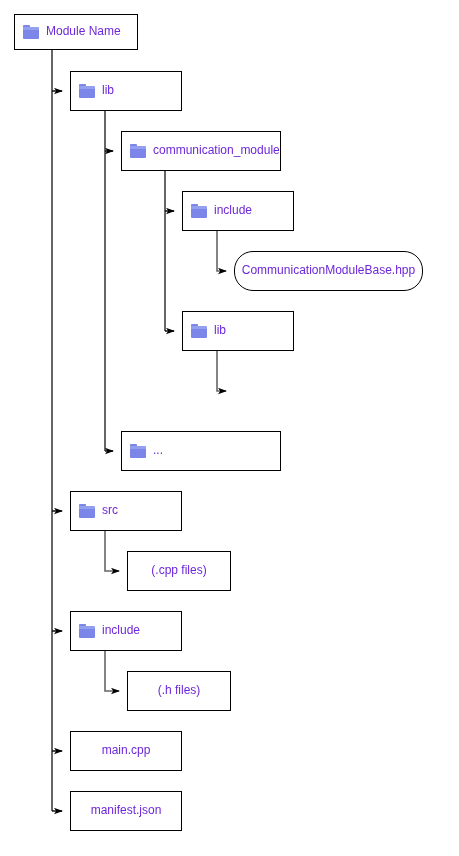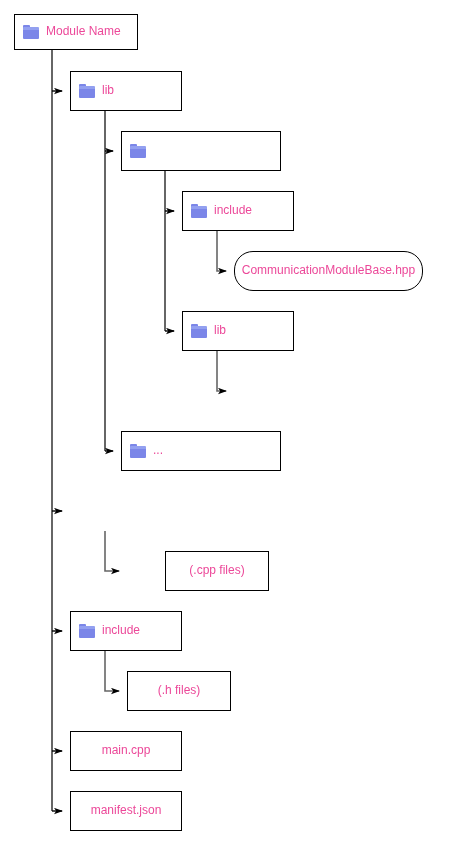--- a/index.html
+++ b/index.html
@@ -28,21 +28,21 @@
     pointer-events: none;
   }
   .node {
     position: absolute;
     box-sizing: border-box;
     border: 1px solid #000000;
     background: #ffffff;
     display: flex;
     align-items: center;
     font-size: 12px;
-    color: #ec4899;
+    color: #6d28d9;
     line-height: 1.1;
     white-space: nowrap;
   }
   .node.folder {
     justify-content: flex-start;
     padding-left: 8px;
   }
   .node.file {
     justify-content: center;
     padding: 0 6px;
@@ -144,20 +144,21 @@
     </span>
     <span class="node-label">lib</span>
   </div>
 
   <div class="node folder" style="left:121px;top:131px;width:160px;height:40px;">
     <span class="folder-icon">
       <span class="tab"></span>
         <span class="back"></span>
         <span class="front"></span>
     </span>
+    <span class="node-label">communication_module</span>
   </div>
 
   <div class="node folder" style="left:182px;top:191px;width:112px;height:40px;">
     <span class="folder-icon">
       <span class="tab"></span>
         <span class="back"></span>
         <span class="front"></span>
     </span>
     <span class="node-label">include</span>
   </div>
@@ -178,22 +179,30 @@
 
   <div class="node folder" style="left:121px;top:431px;width:160px;height:40px;">
     <span class="folder-icon">
       <span class="tab"></span>
         <span class="back"></span>
         <span class="front"></span>
     </span>
     <span class="node-label">...</span>
   </div>
 
-
-  <div class="node file" style="left:127px;top:551px;width:104px;height:40px;margin-left:38px;">
+  <div class="node folder" style="left:70px;top:491px;width:112px;height:40px;">
+    <span class="folder-icon">
+      <span class="tab"></span>
+        <span class="back"></span>
+        <span class="front"></span>
+    </span>
+    <span class="node-label">src</span>
+  </div>
+
+  <div class="node file" style="left:127px;top:551px;width:104px;height:40px;">
     <span class="node-label">(.cpp files)</span>
   </div>
 
   <div class="node folder" style="left:70px;top:611px;width:112px;height:40px;">
     <span class="folder-icon">
       <span class="tab"></span>
         <span class="back"></span>
         <span class="front"></span>
     </span>
     <span class="node-label">include</span>

